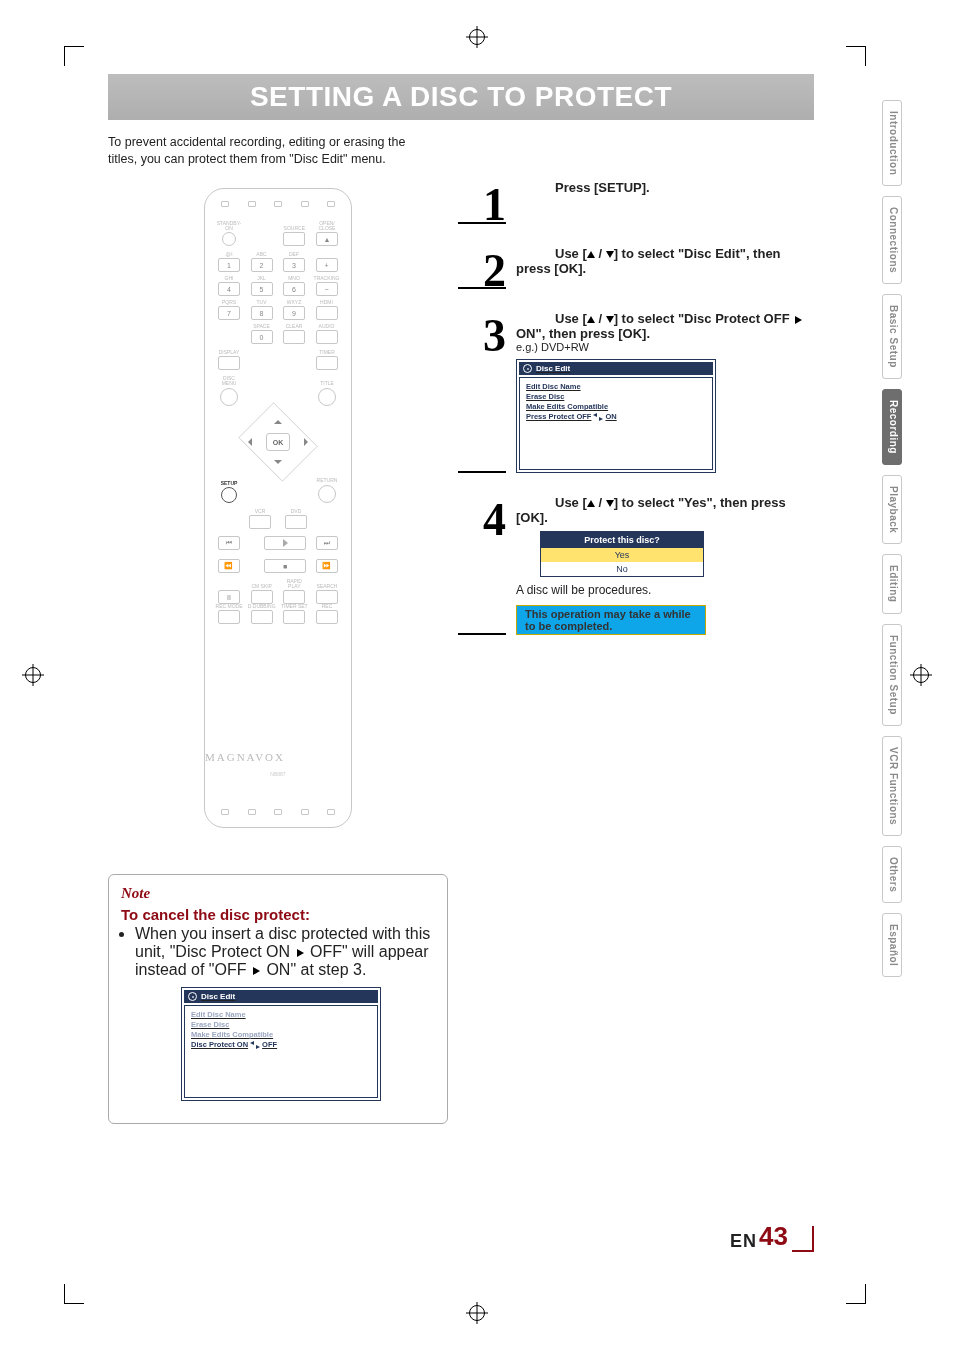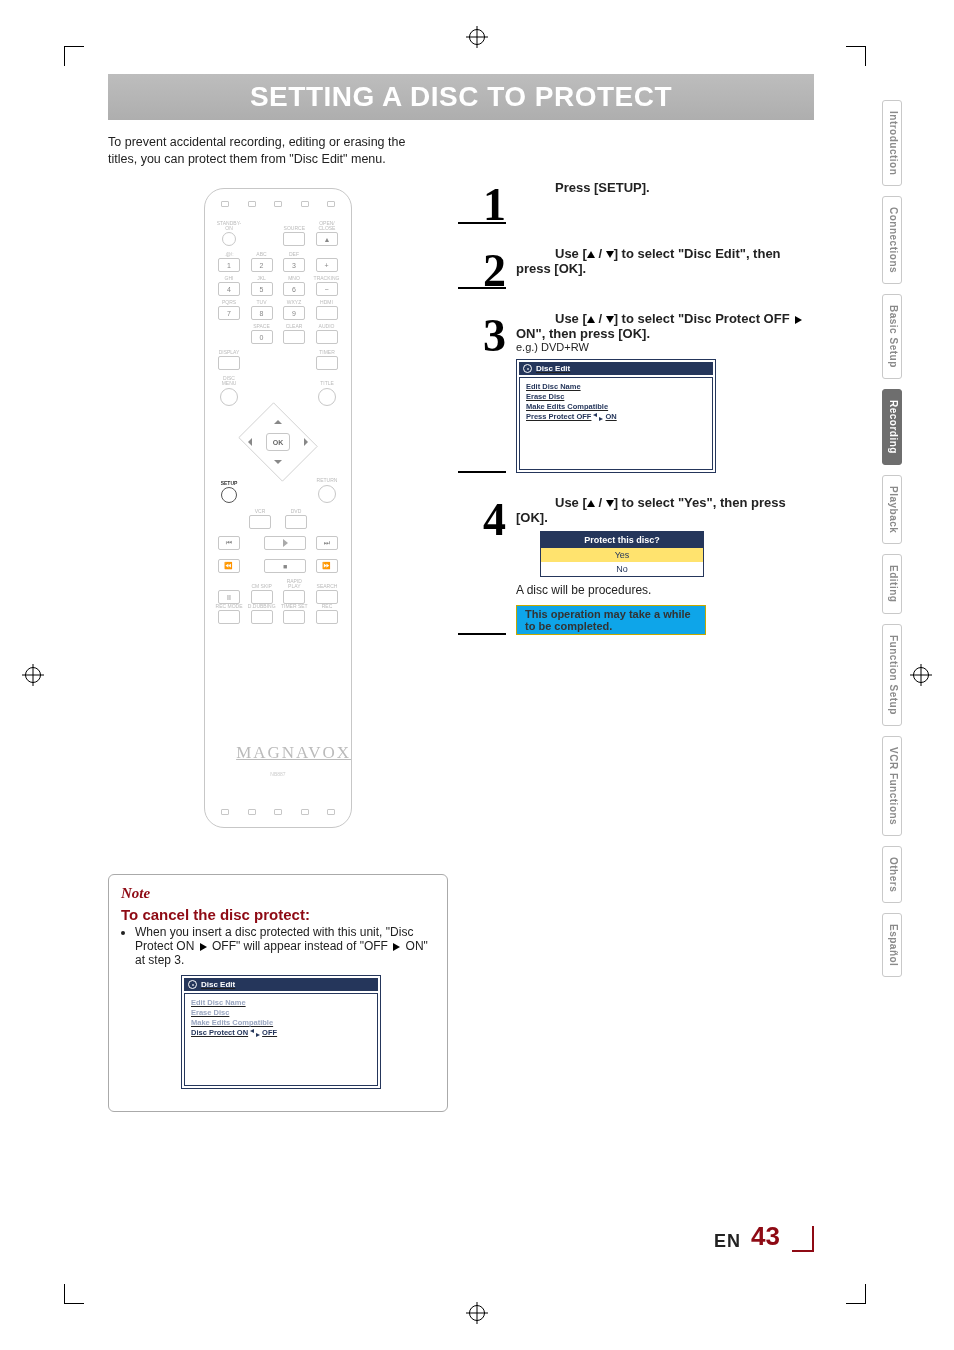--- a/index.html
+++ b/index.html
@@ -64,21 +64,21 @@
   .dpad{position:relative;width:80px;height:64px;margin:4px auto;}
   .dpad .diamond{position:absolute;inset:0;border:1px solid #c7c7c7;transform:rotate(45deg) scale(.78);}
   .dpad .ok{position:absolute;left:50%;top:50%;transform:translate(-50%,-50%);width:24px;height:18px;border:1px solid #c7c7c7;border-radius:3px;display:flex;align-items:center;justify-content:center;font-size:7px;font-weight:700;color:#666;}
   .dpad .tri{position:absolute;width:0;height:0;border:4px solid transparent;}
   .dpad .up{left:50%;top:6px;transform:translateX(-50%);border-bottom-color:#888;}
   .dpad .dn{left:50%;bottom:6px;transform:translateX(-50%);border-top-color:#888;}
   .dpad .lf{top:50%;left:6px;transform:translateY(-50%);border-right-color:#888;}
   .dpad .rt{top:50%;right:6px;transform:translateY(-50%);border-left-color:#888;}
   .setup .btn{border:1.5px solid #555;}
   .setup .lbl{color:#333;font-weight:700;}
-  .brand{position:absolute;left:0;right:0;bottom:64px;text-align:right;font-family:Georgia,serif;letter-spacing:2px;color:#bbb;font-size:17px;text-decoration:underline;}
+  .brand{position:absolute;left:0;right:0;bottom:64px;text-align:left;font-family:Georgia,serif;letter-spacing:2px;color:#bbb;font-size:11px;}
   .model{position:absolute;left:0;right:0;bottom:50px;text-align:center;color:#ccc;font-size:5px;}
   .play .btn{width:42px;}
   .rc .play-tri{display:inline-block;width:0;height:0;border-left:5px solid #aaa;border-top:4px solid transparent;border-bottom:4px solid transparent;}
 
   
   .step{display:flex;gap:10px;margin-bottom:22px;}
   .num-wrap{width:48px;flex:none;border-bottom:2px solid #000;display:flex;justify-content:flex-end;}
   .num{font-size:46px;font-weight:800;line-height:.9;color:#000;font-family:Georgia,"Times New Roman",serif;transform:translateY(4px);}
   .step-body{flex:1;font-size:13px;}
   .step-body b{font-weight:700;margin-left:39px;}
@@ -104,31 +104,31 @@
   .yesno-row{font-size:9px;font-weight:400;text-align:center;color:var(--navy);padding:2px 0;}
   .yesno-row.sel{background:#ffe36e;}
 
   .caption{font-size:12px;margin-top:6px;}
   .warn{margin-top:8px;width:190px;background:#0ea5e9;border:1px solid #c5a800;font-size:11px;font-weight:700;padding:2px 8px;color:#333;}
 
   
   .notebox{position:absolute;left:0;top:800px;width:340px;border:1px solid #aaa;border-radius:6px;padding:10px 12px 14px;}
   .notebox h4{margin:0 0 4px;font-style:italic;font-weight:700;color:var(--accent);font-family:Georgia,serif;font-size:15px;}
   .notebox .sub{font-weight:700;font-size:15px;color:var(--accent);margin-bottom:2px;}
-  .notebox ul{margin:0;padding-left:14px;font-size:12px;}
+  .notebox ul{margin:0;padding-left:14px;font-size:16px;}
   .notebox .osd{margin:8px 0 8px 60px;}
   .notebox .after{font-size:12px;}
 
   
   .tabs{position:absolute;right:52px;top:100px;width:20px;display:flex;flex-direction:column;gap:10px;}
   .tab{writing-mode:vertical-rl;text-orientation:mixed;font-size:10px;font-weight:700;color:#8a8a8a;border:1px solid #c9c9c9;border-radius:3px;padding:10px 2px;text-align:center;letter-spacing:.5px;background:#fff;}
   .tab.active{background:#6e6e6e;color:#fff;border-color:#6e6e6e;}
 
   
-  .pgfoot{position:absolute;right:0;bottom:-8px;display:flex;align-items:flex-end;gap:10px;}
+  .pgfoot{position:absolute;right:0;bottom:-8px;display:flex;align-items:flex-end;gap:2px;}
   .pgfoot .en{font-size:18px;font-weight:800;letter-spacing:1px;}
   .pgfoot .no{font-size:26px;font-weight:800;color:var(--accent);}
   .pgfoot .br{width:22px;height:26px;border-right:2px solid var(--accent);border-bottom:2px solid var(--accent);margin-left:2px;}
 </style>
 </head>
 <body>
 
 <div class="page">
   <div class="reg reg-top">
       <span class="ring"></span>

